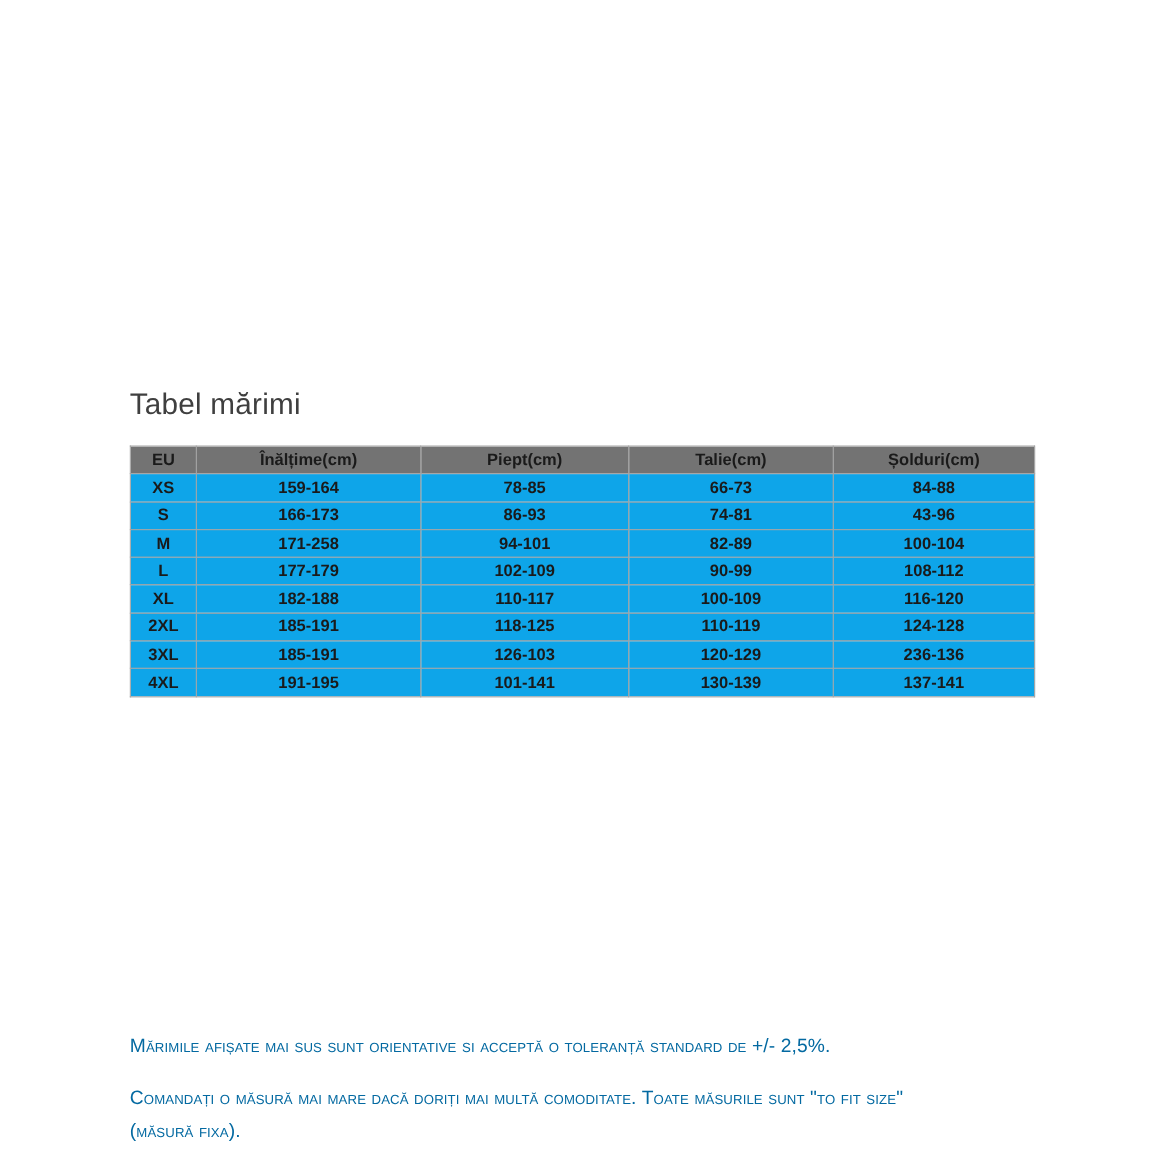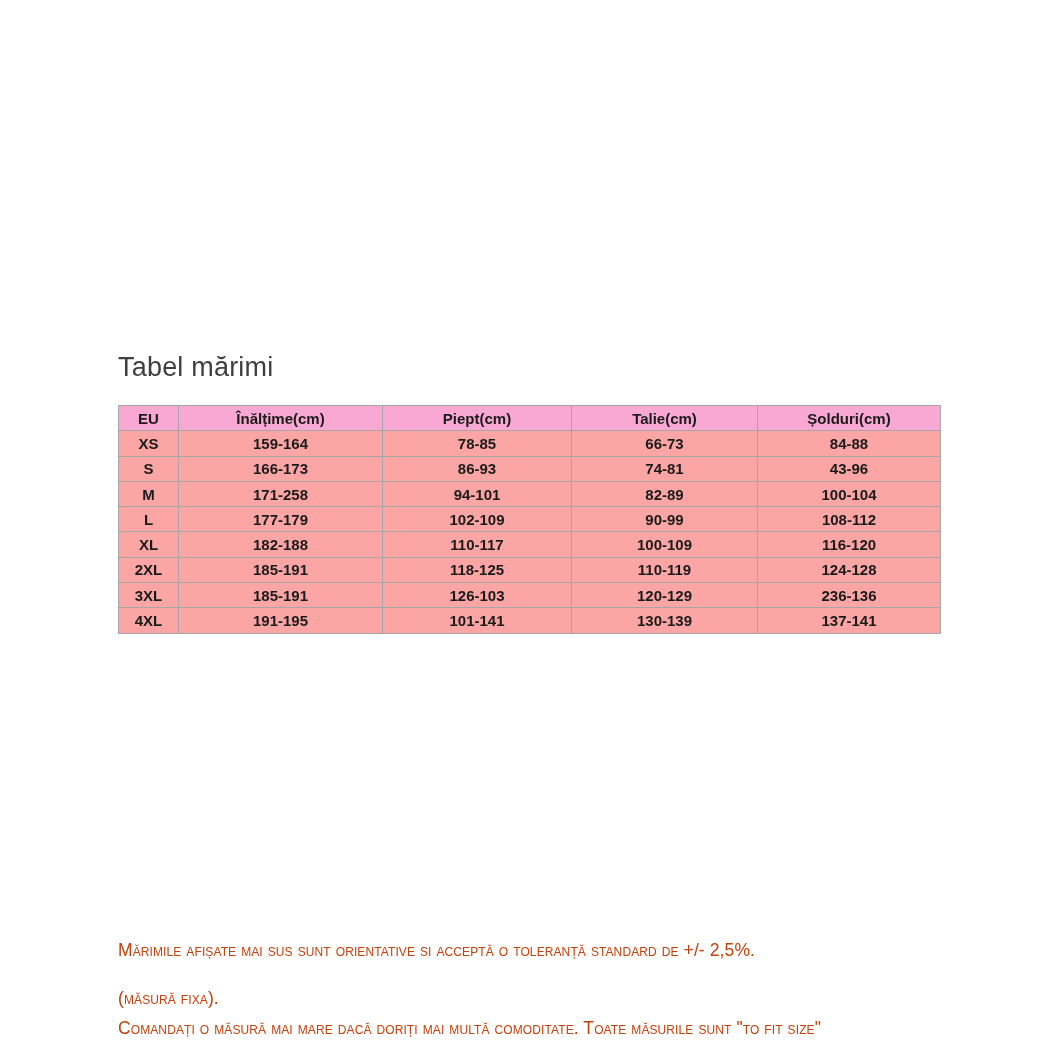--- a/index.html
+++ b/index.html
@@ -39,33 +39,33 @@
     height: 24.3px;
     padding: 0;
     text-align: center;
     vertical-align: middle;
     font-size: 15px;
     font-weight: bold;
     color: #1a1a1a;
     line-height: 1;
   }
   table.size-table thead th {
-    background: #f9a8d4;
+    background: #737373;
   }
   table.size-table tbody td {
-    background: #fca5a5;
+    background: #0ea5e9;
   }
   .note {
     position: absolute;
     left: 118px;
     width: 830px;
     font-variant: small-caps;
     font-size: 17.5px;
     font-weight: 400;
-    color: #c2410c;
+    color: #0369a1;
     line-height: 30px;
     letter-spacing: 0.1px;
   }
   .note-1 { top: 935px; }
   .note-2 { top: 983px; }
 </style>
 </head>
 <body>
 
 <div class="page">
@@ -145,17 +145,17 @@
           <td>101-141</td>
           <td>130-139</td>
           <td>137-141</td>
         </tr>
       </tbody>
   </table>
 
   <div class="note note-1">Mărimile afișate mai sus sunt orientative si acceptă o toleranță standard de +/- 2,5%.</div>
 
   <div class="note note-2">
+    <div>Comandați o măsură mai mare dacă doriți mai multă comoditate. Toate măsurile sunt "to fit size"</div>
     <div>(măsură fixa).</div>
-    <div>Comandați o măsură mai mare dacă doriți mai multă comoditate. Toate măsurile sunt "to fit size"</div>
   </div>
 
 </div>
 
 </body></html>

